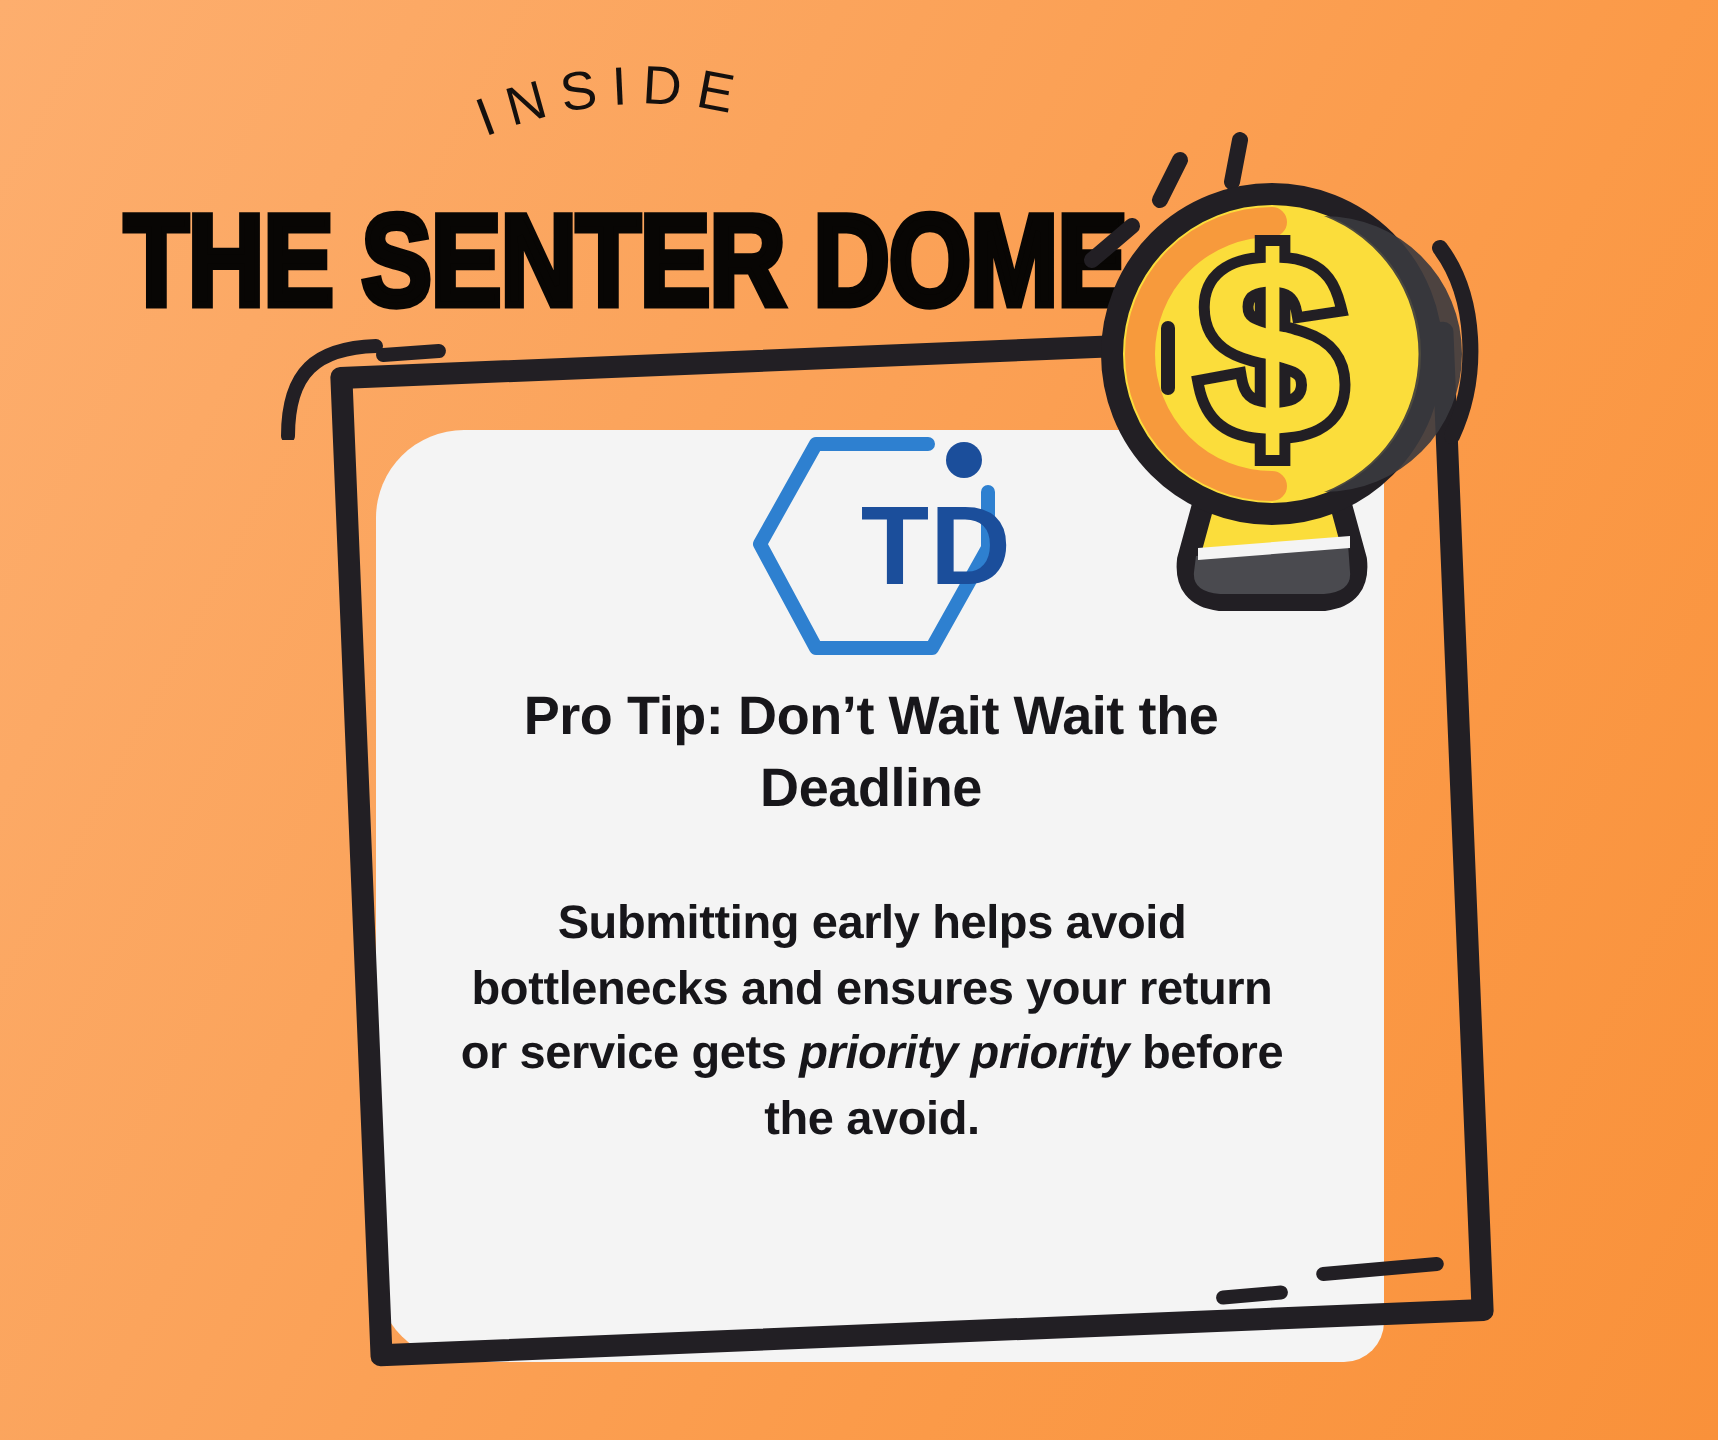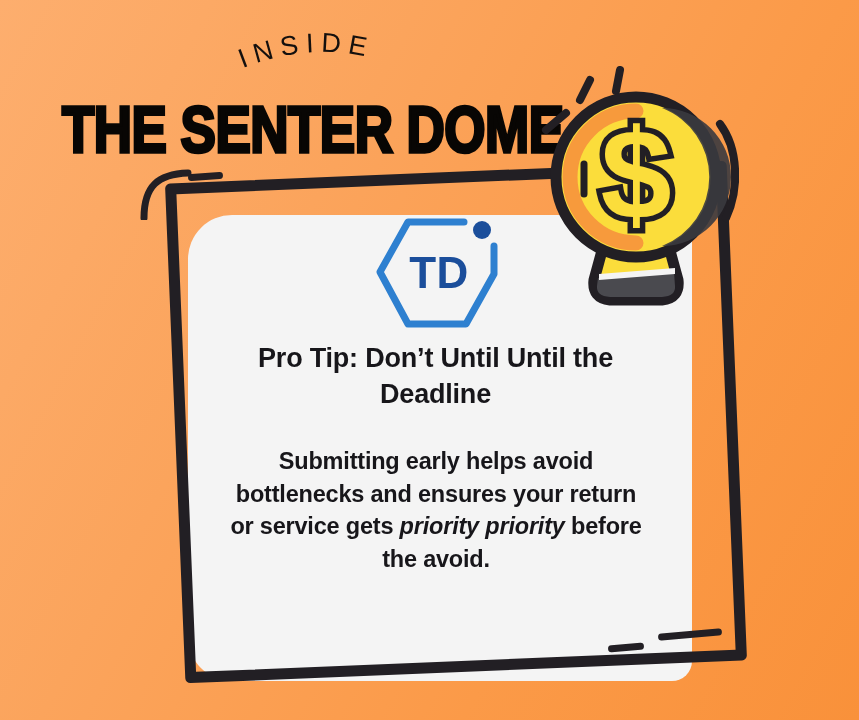--- a/index.html
+++ b/index.html
@@ -135,23 +135,23 @@
     top: 212px;
     width: 134px;
     height: 128px;
   }
   .td-letters {
     position: absolute;
     left: 372px;
     top: 243px;
     width: 134px;
     height: 60px;
-    text-align: center;
-    font-family: "Liberation Sans", sans-serif;
-    font-size: 44px;
+    text-align: right;
+    font-family: "Liberation Sans", sans-serif;
+    font-size: 56px;
     line-height: 60px;
     font-weight: 700;
     letter-spacing: 0.5px;
     color: #1B4E9B;
   }
 
   
   .bulb-wrap {
     position: absolute;
     left: 534px;
@@ -255,19 +255,19 @@
     </svg>
   </div>
 
   <svg class="td-logo" viewBox="0 0 134 128">
 
     <path d="M 92 10 L 36 10 L 8 60 L 36 112 L 94 112 L 122 62 L 122 34" fill="none" stroke="#2E80D0" stroke-width="7" stroke-linecap="round" stroke-linejoin="round"></path>
     <circle cx="110" cy="18" r="9" fill="#1B4E9B"></circle>
   </svg>
   <div class="td-letters">TD</div>
 
-  <div class="tip-heading">Pro Tip: Don’t Until Until the Deadline</div>
+  <div class="tip-heading">Pro Tip: Don’t Wait Wait the Deadline</div>
 
   <div class="tip-body">
     <span>Submitting early helps avoid bottlenecks and ensures your return or service gets </span><em>priority priority</em><span> before the avoid.</span>
   </div>
 
 </div>
 
 </body></html>

